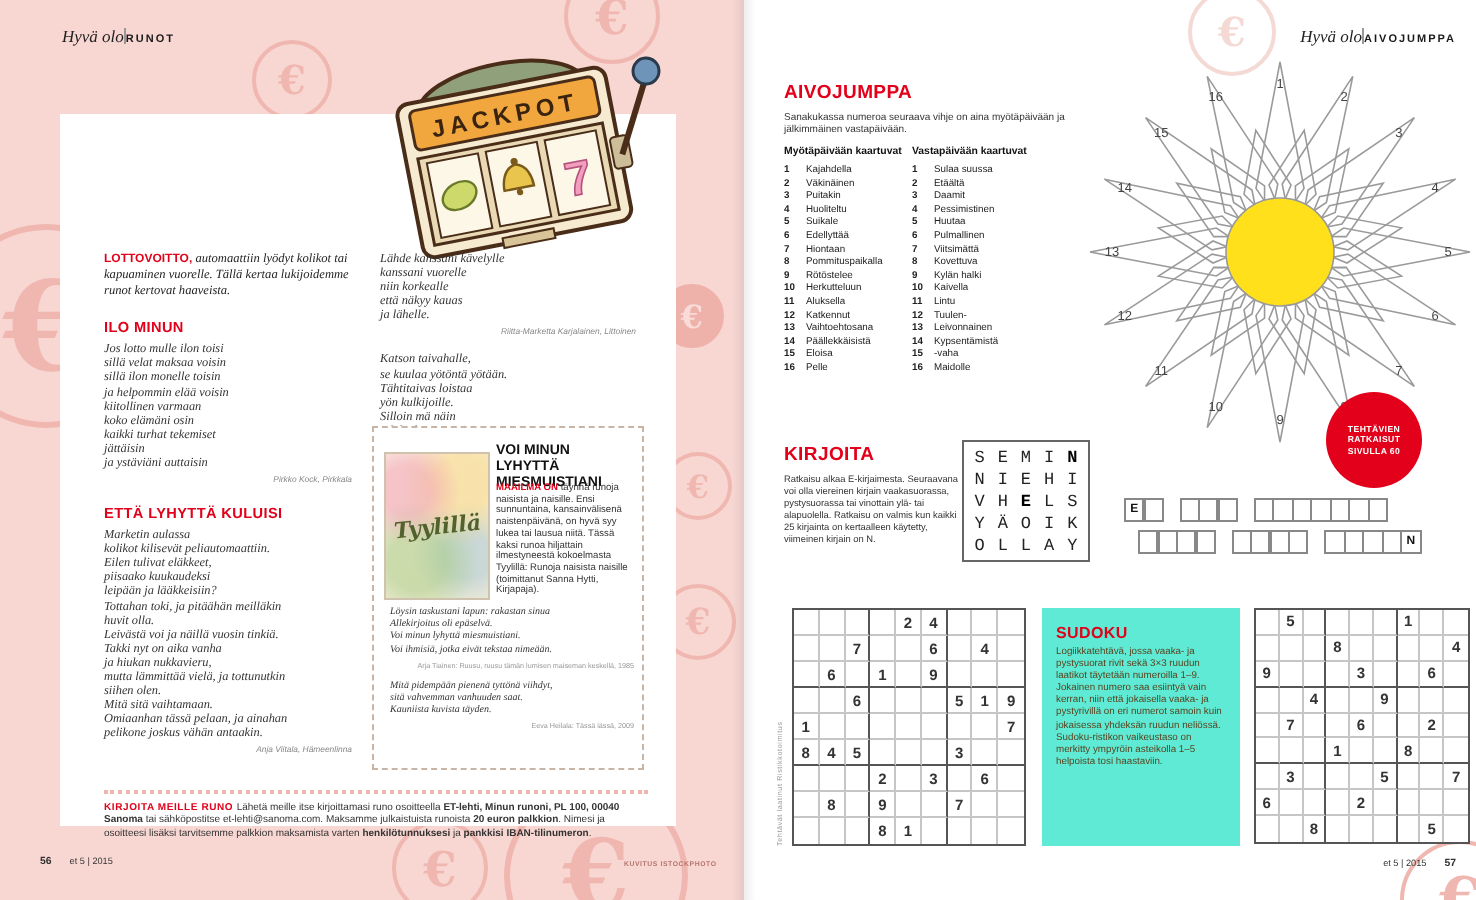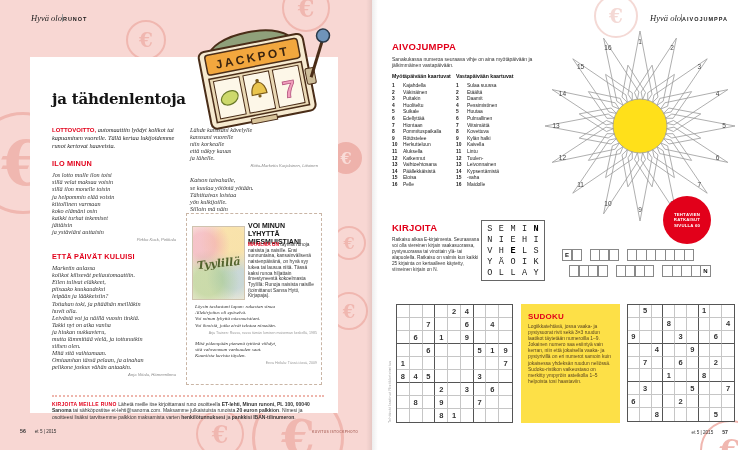--- a/index.html
+++ b/index.html
@@ -106,21 +106,21 @@
   .dots.rd{left:627px;top:295px;width:108px;}
   .dot{display:inline-block;width:4px;height:4px;border-radius:50%;border:0.8px solid #e2001a;margin-left:1.6px;box-sizing:border-box;}
   .dot.on{background:#e2001a;}
 
   .sudoku{position:absolute;z-index:3;border:1.6px solid #555;background:#fff;display:grid;box-sizing:border-box;}
   .sudoku.lg{left:396px;top:304px;width:117px;height:119px;grid-template-columns:repeat(9,1fr);grid-template-rows:repeat(9,1fr);}
   .sudoku.rg{left:627px;top:304px;width:108px;height:118px;grid-template-columns:repeat(9,1fr);grid-template-rows:repeat(9,1fr);}
   .sd-cell{display:flex;align-items:center;justify-content:center;font-size:7.5px;font-weight:bold;color:#333;box-sizing:border-box;}
 
   .sudoku-box{position:absolute;left:521px;top:304px;width:99px;height:119px;z-index:3;
-     background:#fde047;box-sizing:border-box;padding:8px 7px;}
+     background:#5eead4;box-sizing:border-box;padding:8px 7px;}
   .sudoku-box h3{margin:0 0 3px 0;font-size:8px;color:#e2001a;letter-spacing:.2px;}
   .sudoku-box p{margin:0;font-size:4.9px;line-height:6.1px;color:#5a4420;}
 
   .vertical-credit{position:absolute;left:388px;top:423px;z-index:3;font-size:3.6px;color:#9a9a9a;
      transform:rotate(-90deg);transform-origin:0 0;white-space:nowrap;letter-spacing:.3px;}
   .footer-right{position:absolute;left:620px;top:429px;width:108px;text-align:right;z-index:3;font-size:4.6px;color:#333;}
   .footer-right .pg{font-weight:bold;margin-left:9px;font-size:5.2px;}
 </style>
 </head>
 <body>
@@ -176,41 +176,40 @@
       <circle cx="73" cy="78" r="1.6" fill="#7a5a1a"></circle>
       <text x="103" y="85" text-anchor="middle" font-size="24" font-weight="bold" fill="#f29ebc" stroke="#b3537e" stroke-width="0.8">7</text>
       <rect x="60" y="99" width="26" height="5" fill="#d9c49a" stroke="#4a2d18"></rect>
       <rect x="122" y="60" width="9" height="16" rx="2" fill="#cdbd99" stroke="#4a2d18"></rect>
     </g>
     <line x1="128" y1="62" x2="141" y2="26" stroke="#4a2d18" stroke-width="3"></line>
     <circle cx="142" cy="21" r="6.5" fill="#6f94ba" stroke="#2a3a4a" stroke-width="1.5"></circle>
   </svg>
 
   <h1 class="article-title">
-    <div>ja tähdenlentoja</div>
   </h1>
 
   <div class="col1">
     <p class="intro" style="margin:0;"><span class="lead-red">LOTTOVOITTO,</span><span> automaattiin lyödyt kolikot tai kapuaminen vuorelle. Tällä kertaa lukijoidemme runot kertovat haaveista.</span></p>
 
     <div class="poem-heading">ILO MINUN</div>
     <div>
         <div class="pline">Jos lotto mulle ilon toisi</div>
         <div class="pline">sillä velat maksaa voisin</div>
         <div class="pline">sillä ilon monelle toisin</div>
         <div class="pline">ja helpommin elää voisin</div>
         <div class="pline">kiitollinen varmaan</div>
         <div class="pline">koko elämäni osin</div>
         <div class="pline">kaikki turhat tekemiset</div>
         <div class="pline">jättäisin</div>
         <div class="pline">ja ystäviäni auttaisin</div>
       </div>
     <div class="poem-author">Pirkko Kock, Pirkkala</div>
 
-    <div class="poem-heading">ETTÄ PÄIVÄT KULUISI</div>
+    <div class="poem-heading">ETTÄ LYHYTTÄ KULUISI</div>
     <div>
         <div class="pline">Marketin aulassa</div>
         <div class="pline">kolikot kilisevät peliautomaattiin.</div>
         <div class="pline">Eilen tulivat eläkkeet,</div>
         <div class="pline">piisaako kuukaudeksi</div>
         <div class="pline">leipään ja lääkkeisiin?</div>
         <div class="pline">Tottahan toki, ja pitäähän meilläkin</div>
         <div class="pline">huvit olla.</div>
         <div class="pline">Leivästä voi ja näillä vuosin tinkiä.</div>
         <div class="pline">Takki nyt on aika vanha</div>

